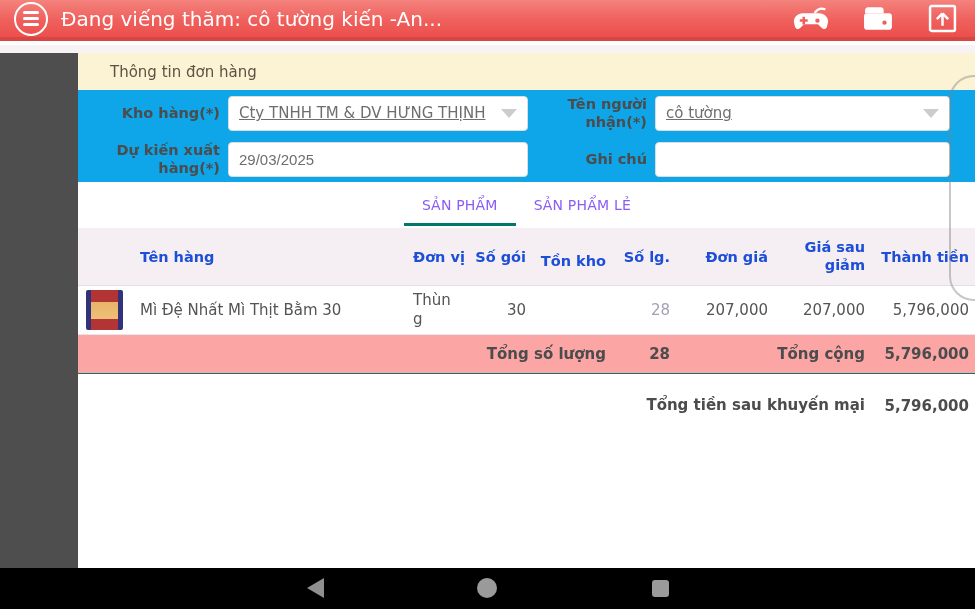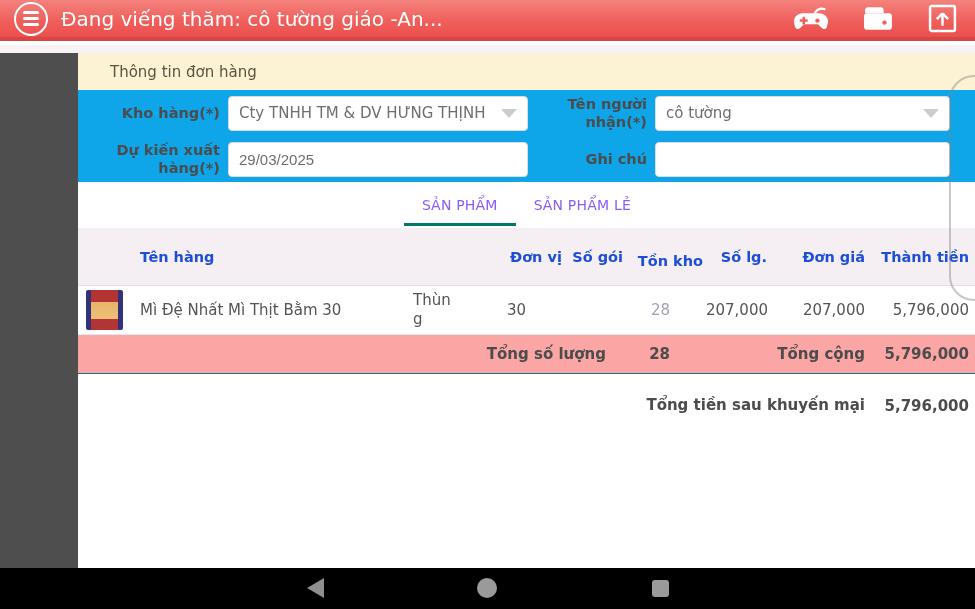--- a/index.html
+++ b/index.html
@@ -50,21 +50,21 @@
     text-align:right;font-weight:bold;font-size:14.5px;color:#4c4c4c;
     padding-right:8px;line-height:1.25;box-sizing:border-box;
   }
   .field-a .flabel{flex:0 0 150px;}
   .field-b .flabel{flex:0 0 127px;}
   .control{
     flex:1;height:35px;background:#fff;border:1px solid #dcdcdc;border-radius:4px;
     display:flex;align-items:center;box-sizing:border-box;padding:0 10px;
     font-size:15px;color:#6e6e6e;cursor:pointer;
   }
-  .control .ctext{flex:1;white-space:nowrap;overflow:hidden;}
+  .control .ctext{flex:1;white-space:nowrap;overflow:hidden;text-decoration:underline;}
   .caret{
     width:0;height:0;border-left:8px solid transparent;border-right:8px solid transparent;
     border-top:9px solid #cccccc;flex:0 0 auto;margin-left:6px;
   }
   input.control{cursor:text;}
   
   .tabbar{height:46px;background:#fff;display:flex;justify-content:center;align-items:stretch;}
   .tab{
     position:relative;display:flex;align-items:center;justify-content:center;
     padding:0 18px;font-size:14px;font-weight:500;color:#8b5cf6;cursor:pointer;
@@ -134,21 +134,21 @@
 </style>
 </head>
 <body>
 
 <div class="appbar">
   <div class="menu-btn">
     <i></i>
       <i></i>
       <i></i>
   </div>
-  <div class="appbar-title">Đang viếng thăm: cô tường giáo -An...</div>
+  <div class="appbar-title">Đang viếng thăm: cô tường kiến -An...</div>
   <div class="appbar-icons">
     <span class="abicon">
       <svg width="36" height="27" viewBox="0 0 34 26">
         <path d="M21 7 q4 -5 9 -3" stroke="#fff" stroke-width="2.2" fill="none" stroke-linecap="round"></path>
         <path fill="#fff" fill-rule="evenodd" d="M9 8 h16 c4.7 0 8.5 3.6 8.5 8 0 0 -.5 3 -1.2 5.1 -.7 2 -3.3 2.6 -4.8 1.1 L23.6 18.5 H10.4 L6.5 22.2 c-1.5 1.5 -4.1 .9 -4.8 -1.1 C1 19 .5 16 .5 16 c0 -4.4 3.8 -8 8.5 -8 z
                  M8.8 11.2 h2.4 v2.6 h2.6 v2.4 h-2.6 v2.6 H8.8 v-2.6 H6.2 v-2.4 h2.6 z
                  M23.2 13 a2.1 2.1 0 1 0 .01 0 z"></path>
       </svg>
     </span>
     <span class="abicon">
@@ -207,20 +207,21 @@
       <div class="tab">SẢN PHẨM LẺ</div>
     </div>
 
     <div class="thead">
       <div class="c c-name">Tên hàng</div>
       <div class="c c-unit">Đơn vị</div>
       <div class="c c-sogoi">Số gói</div>
       <div class="c c-tonkho">Tồn kho</div>
       <div class="c c-solg">Số lg.</div>
       <div class="c c-dongia">Đơn giá</div>
+      <div class="c c-giasau">Giá sau giảm</div>
       <div class="c c-tien">Thành tiền</div>
     </div>
 
     <div class="trow">
       <div class="c c-name">
         <span class="thumb"></span>
         <span>Mì Đệ Nhất Mì Thịt Bằm 30</span>
       </div>
       <div class="c c-unit"><span class="wrapword">Thùng</span></div>
       <div class="c c-sogoi">30</div>

